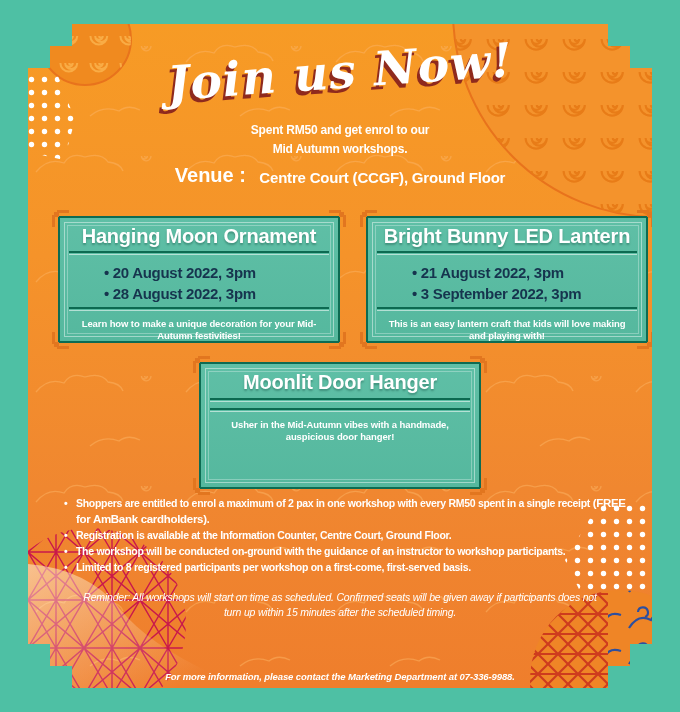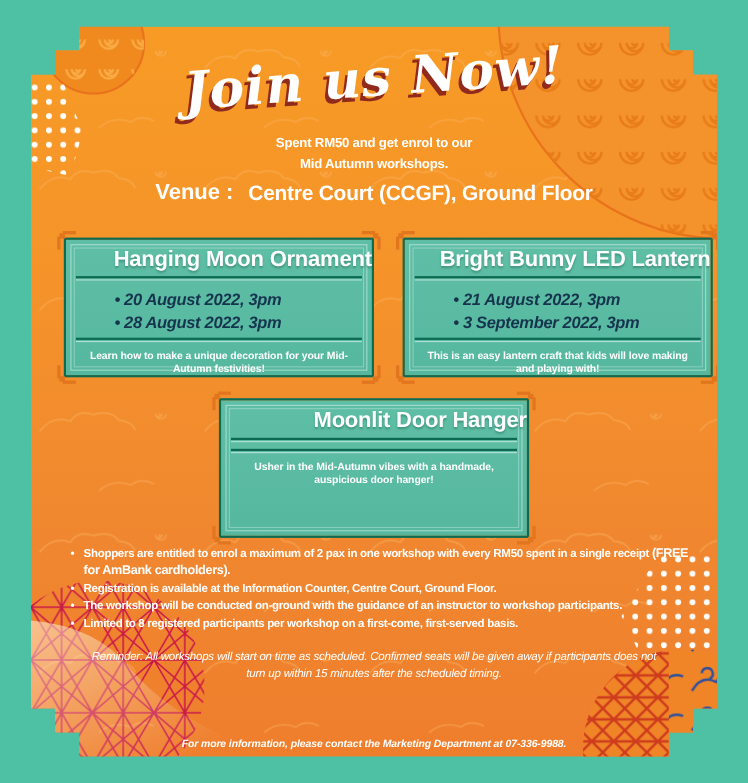--- a/index.html
+++ b/index.html
@@ -27,42 +27,42 @@
     text-shadow:-3px 4px 0 #8F2A1D;transform:rotate(-4deg);
   }
   .subtitle{
     position:absolute;top:97px;left:0;width:100%;text-align:center;
     color:#fff;font-weight:700;font-size:12px;line-height:19px;letter-spacing:-0.2px;
   }
   .venue{
     position:absolute;top:140px;left:0;width:100%;text-align:center;color:#fff;
   }
   .venue .vlabel{font-weight:700;font-size:20px;vertical-align:1px;}
-  .venue .vvalue{font-weight:800;font-size:19px;letter-spacing:-0.2px;margin-left:9px;}
+  .venue .vvalue{font-weight:800;font-size:15px;letter-spacing:-0.2px;margin-left:9px;}
   
   .cards-row{
     position:absolute;top:192px;left:0;width:100%;
     display:flex;justify-content:center;gap:26px;transform:translateX(13px);
   }
   .cards-row.single{top:338px;transform:none;}
   .card{
     position:relative;width:282px;height:127px;box-sizing:border-box;
     background:linear-gradient(180deg,#5FBFA6 0%,#55B89E 100%);
     border:2px solid #0D6B52;
     display:flex;flex-direction:column;
   }
   .card::before{content:"";position:absolute;inset:4px;border:1px solid rgba(255,255,255,.45);pointer-events:none;}
   .card::after{content:"";position:absolute;inset:7px;border:1px solid rgba(255,255,255,.3);pointer-events:none;}
   .card-title{
-    height:24px;padding-top:7px;text-align:right;color:#fff;
+    height:24px;padding-top:7px;text-align:center;color:#fff;
     font-weight:700;font-size:20px;letter-spacing:-0.2px;
     text-shadow:0 2px 2px rgba(10,60,48,.35);position:relative;z-index:1;
   }
   .csep{height:1px;border-top:2px solid #0C6A51;border-bottom:1px solid rgba(255,255,255,.55);margin:3px 9px;position:relative;z-index:1;}
-  .dates{margin:0;padding:4px 0 0;list-style:none;text-align:center;height:44px;position:relative;z-index:1;font-style:italic;}
+  .dates{margin:0;padding:4px 0 0;list-style:none;text-align:center;height:44px;position:relative;z-index:1;}
   .dates li{
     display:block;width:190px;margin:0 auto;text-align:left;
     color:#16344E;font-weight:700;font-size:15px;line-height:21px;letter-spacing:-0.3px;
   }
   .dates li::before{content:"• ";}
   .card-desc{
     padding:4px 12px 0;text-align:center;color:#fff;
     font-weight:700;font-size:9.5px;line-height:11.5px;letter-spacing:-0.1px;position:relative;z-index:1;
   }
   

